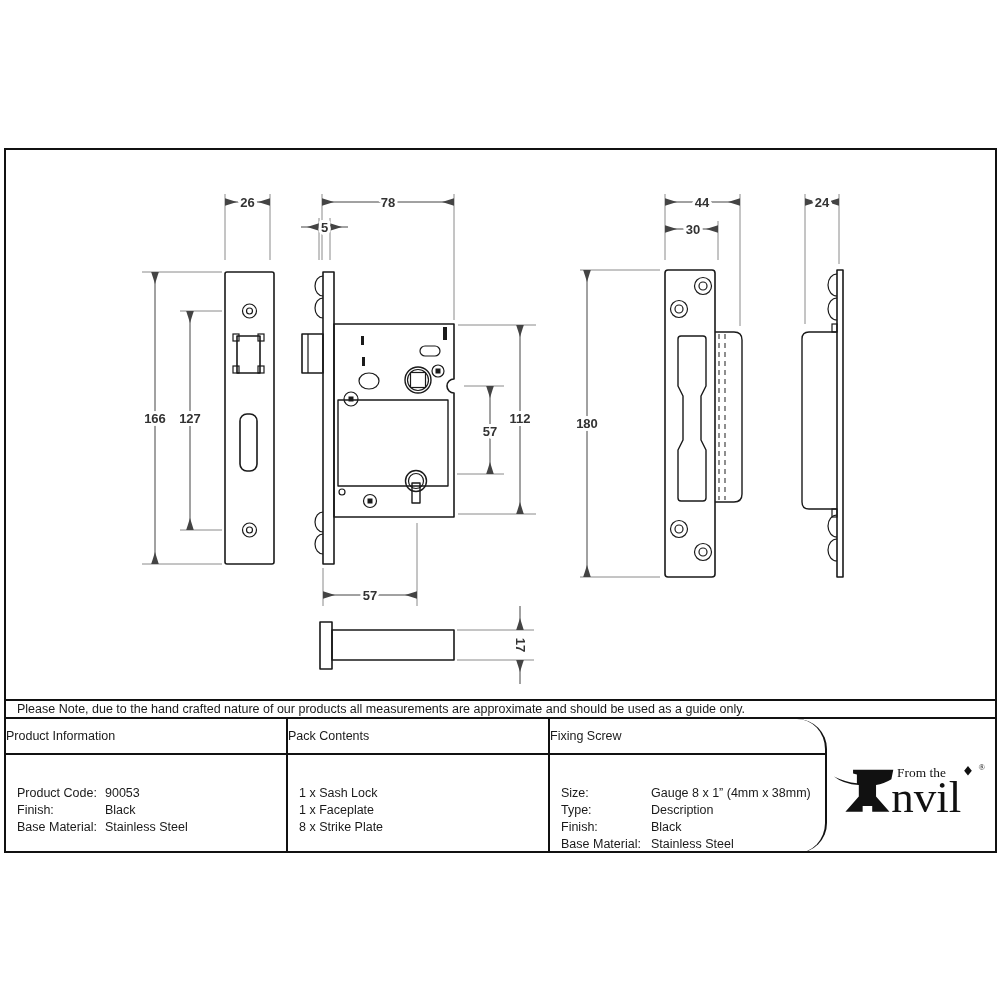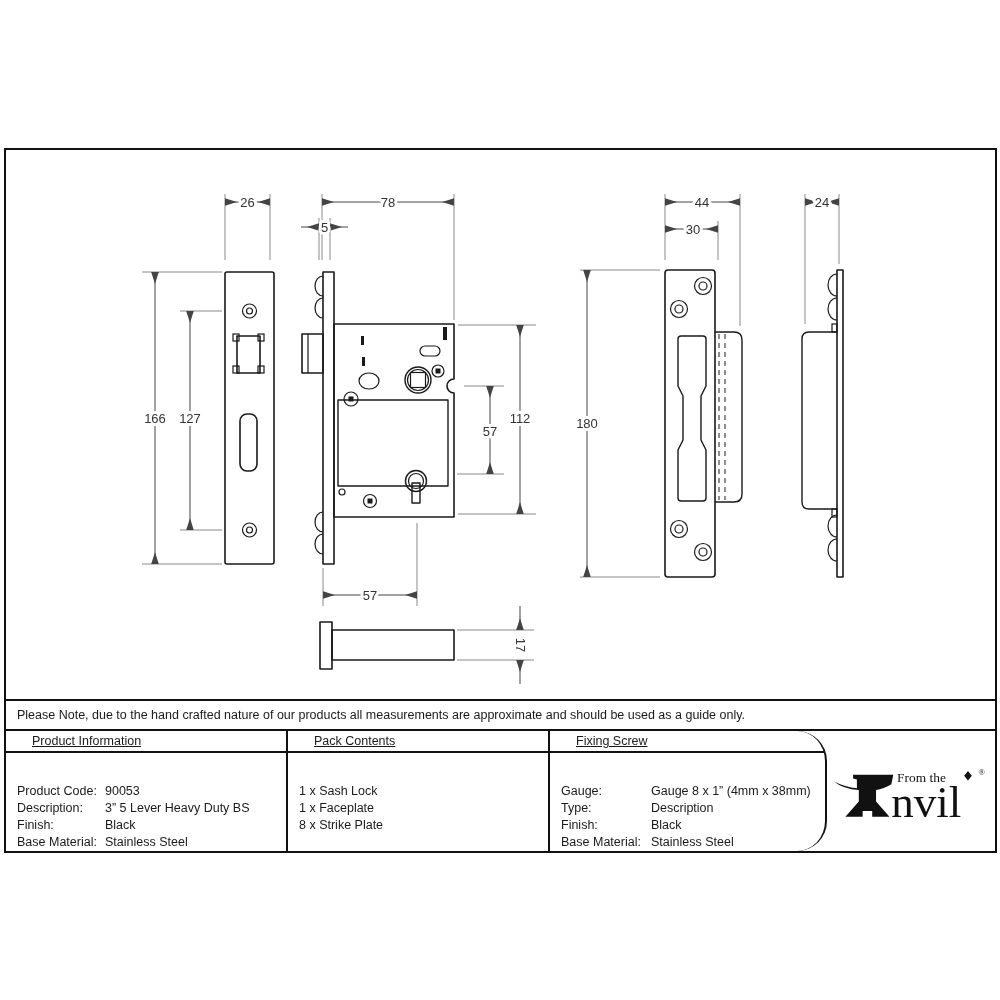--- a/index.html
+++ b/index.html
@@ -1,27 +1,27 @@
 <!DOCTYPE html>
 <html><head>
 <meta charset="utf-8">
 <style>
   html,body{margin:0;padding:0;background:#fff;}
   body{width:1000px;height:1000px;position:relative;font-family:"Liberation Sans","DejaVu Sans",sans-serif;color:#1a1a1a;}
   .frame{position:absolute;left:4px;top:148px;width:993px;height:705px;border:2px solid #111;box-sizing:border-box;display:flex;flex-direction:column;background:#fff;}
-  .drawing{height:660px;position:relative;}
+  .drawing{height:660px;position:relative;font-weight:bold;}
   .drawing svg{display:block;}
   .note-row{border-top:2px solid #111;height:31px;display:flex;align-items:center;padding:1px 11px;font-size:12.5px;}
   .tbl{border-top:2px solid #111;flex:1;display:flex;}
   .col{display:flex;flex-direction:column;border-right:2px solid #111;box-sizing:border-box;}
   .col1{width:282px;}
   .col2{width:262px;}
   .col3{width:277px;border-radius:30px;}
   .logo-col{flex:1;border-right:none;display:flex;align-items:center;justify-content:center;}
-  .col-h{height:22px;border-bottom:2px solid #111;box-sizing:border-box;display:flex;align-items:center;padding:0 26px;font-size:12.5px;text-decoration:underline;}
+  .col-h{height:36px;border-bottom:2px solid #111;box-sizing:border-box;display:flex;align-items:center;padding:0 0;font-size:12.5px;}
   .col-b{flex:1;padding:7px 11px 0 11px;font-size:12.5px;line-height:17px;margin-top:23px;}
   .kv{display:flex;}
   .kv .k{flex:0 0 88px;}
   .col3 .kv .k{flex:0 0 90px;}
   .pack-item{line-height:17px;}
   
   .outline{fill:none;stroke:#1a1a1a;stroke-width:1.6;stroke-linejoin:round;}
   .mid{fill:none;stroke:#1a1a1a;stroke-width:1.4;stroke-linejoin:round;}
   .thin{fill:none;stroke:#1a1a1a;stroke-width:1.2;}
   .dim{stroke:#444;stroke-width:1;fill:none;}
@@ -229,24 +229,20 @@
   <div class="tbl">
 
     <div class="col col1">
       <div class="col-h">Product Information</div>
       <div class="col-b">
         <div class="kv">
           <span class="k">Product Code:</span>
           <span class="v">90053</span>
         </div>
         <div class="kv">
-          <span class="k">Description:</span>
-          <span class="v">3” 5 Lever Heavy Duty BS</span>
-        </div>
-        <div class="kv">
           <span class="k">Finish:</span>
           <span class="v">Black</span>
         </div>
         <div class="kv">
           <span class="k">Base Material:</span>
           <span class="v">Stainless Steel</span>
         </div>
       </div>
     </div>
 
@@ -256,21 +252,21 @@
         <div class="pack-item">1 x Sash Lock</div>
         <div class="pack-item">1 x Faceplate</div>
         <div class="pack-item">8 x Strike Plate</div>
       </div>
     </div>
 
     <div class="col col3">
       <div class="col-h">Fixing Screw</div>
       <div class="col-b">
         <div class="kv">
-          <span class="k">Gauge:</span>
+          <span class="k">Size:</span>
           <span class="v">Gauge 8 x 1” (4mm x 38mm)</span>
         </div>
         <div class="kv">
           <span class="k">Type:</span>
           <span class="v">Description</span>
         </div>
         <div class="kv">
           <span class="k">Finish:</span>
           <span class="v">Black</span>
         </div>

